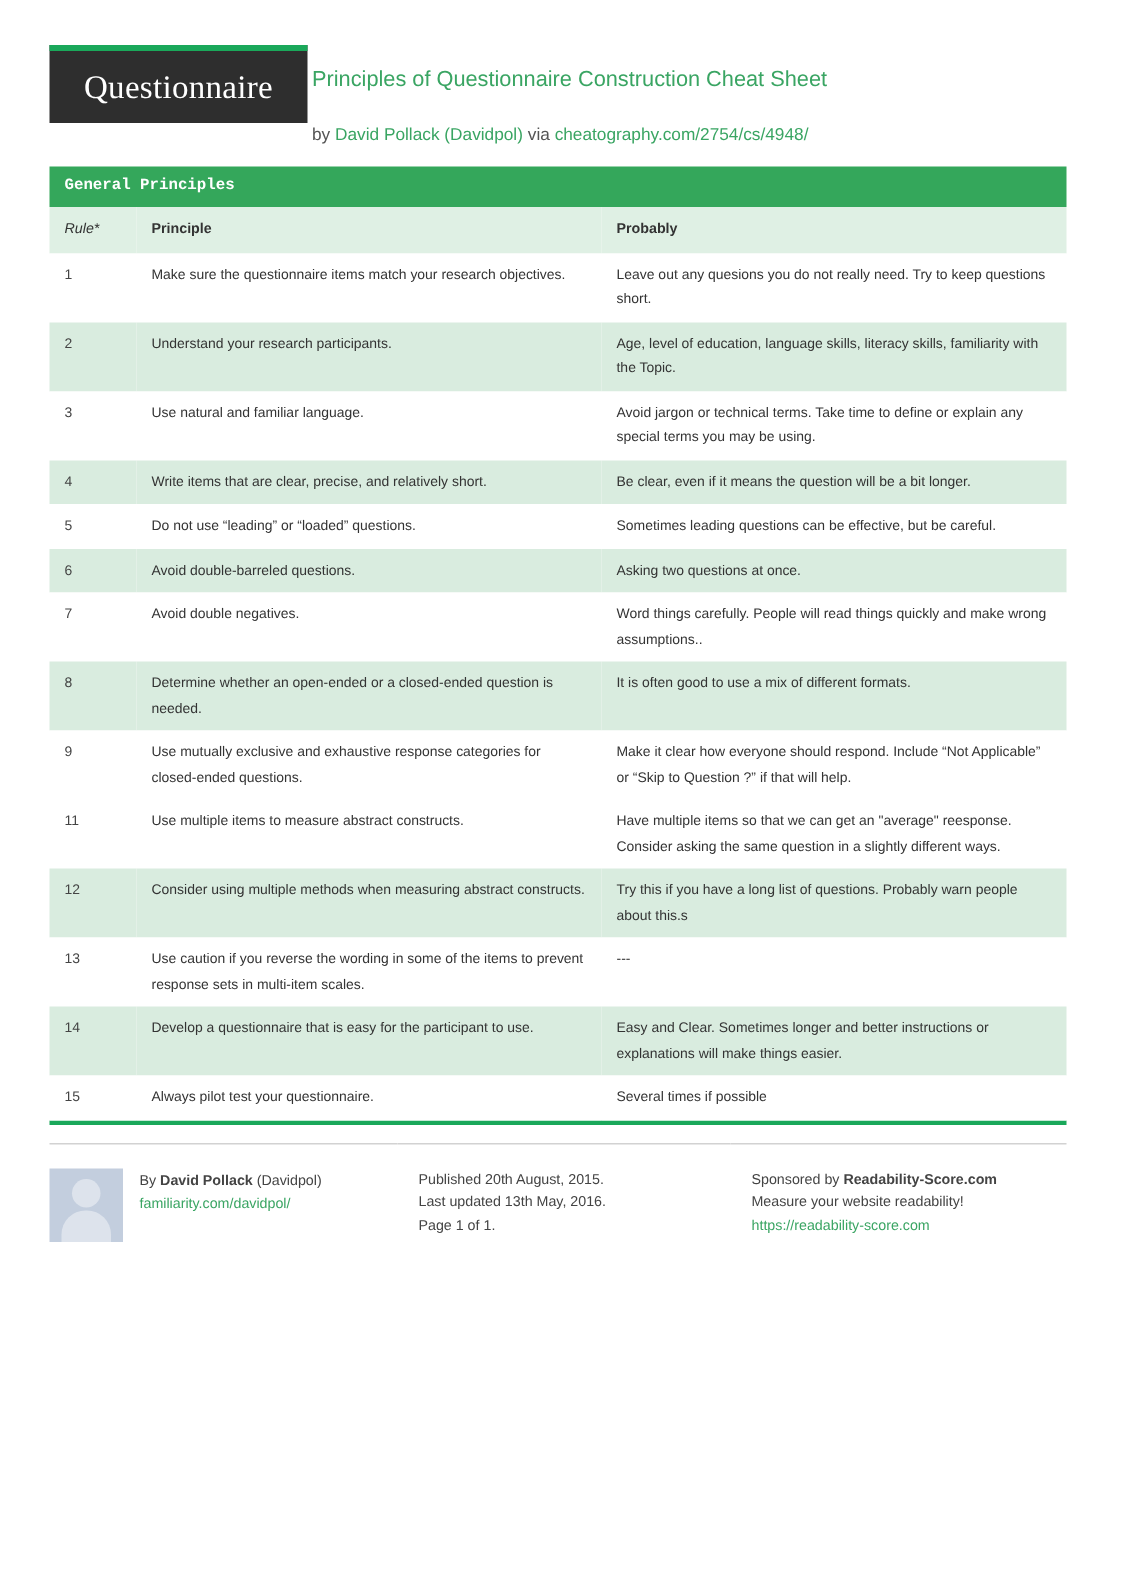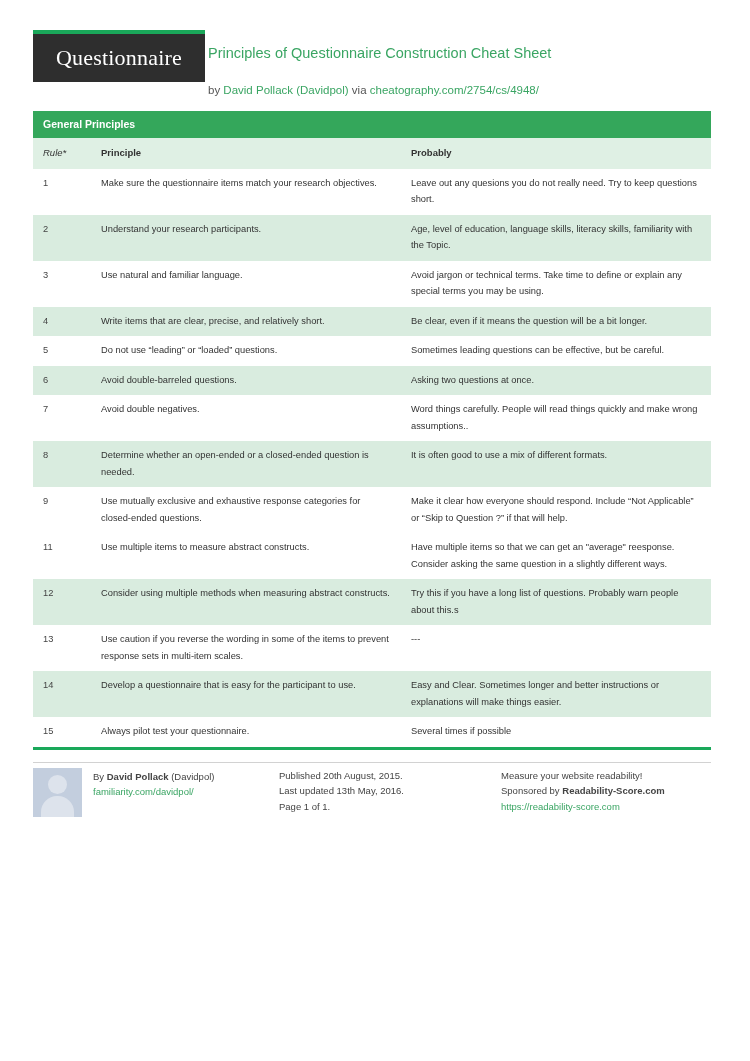--- a/index.html
+++ b/index.html
@@ -74,20 +74,21 @@
     border-bottom: 3px solid #1aa85a;
     width: 678px;
   }
   .tbl-title {
     background: #34a75b;
     color: #ffffff;
     font-size: 10.5px;
     font-weight: bold;
     padding: 7px 9px 7px 10px;
     line-height: 13px;
+    font-family: Liberation Mono, monospace;
   }
   table {
     border-collapse: collapse;
     width: 100%;
     table-layout: fixed;
   }
   th, td {
     text-align: left;
     vertical-align: top;
     font-size: 9.3px;
@@ -115,21 +116,21 @@
 
   
   .footer {
     display: flex;
     width: 678px;
     margin-top: 12px;
   }
   .fcol {
     box-sizing: border-box;
     border-top: 1px solid #d2d2d2;
-    padding-top: 5px;
+    padding-top: 16px;
     font-size: 9.5px;
     line-height: 15.5px;
     color: #444444;
   }
   .fcol-author { width: 232px; display: flex; }
   .fcol-pub { width: 222px; padding-left: 14px; }
   .fcol-sponsor { width: 224px; padding-left: 14px; }
   .avatar {
     width: 49px;
     height: 49px;
@@ -277,24 +278,24 @@
           <a class="link" href="#">familiarity.com/davidpol/</a>
         </div>
       </div>
     </div>
     <div class="fcol fcol-pub">
       <div>Published 20th August, 2015.</div>
       <div>Last updated 13th May, 2016.</div>
       <div>Page 1 of 1.</div>
     </div>
     <div class="fcol fcol-sponsor">
-      <div>Measure your website readability!</div>
       <div>
         <span>Sponsored by</span>
         <b>Readability-Score.com</b>
       </div>
+      <div>Measure your website readability!</div>
       <div>
         <a class="link" href="#">https://readability-score.com</a>
       </div>
     </div>
   </div>
 
 </div>
 
 </body></html>

